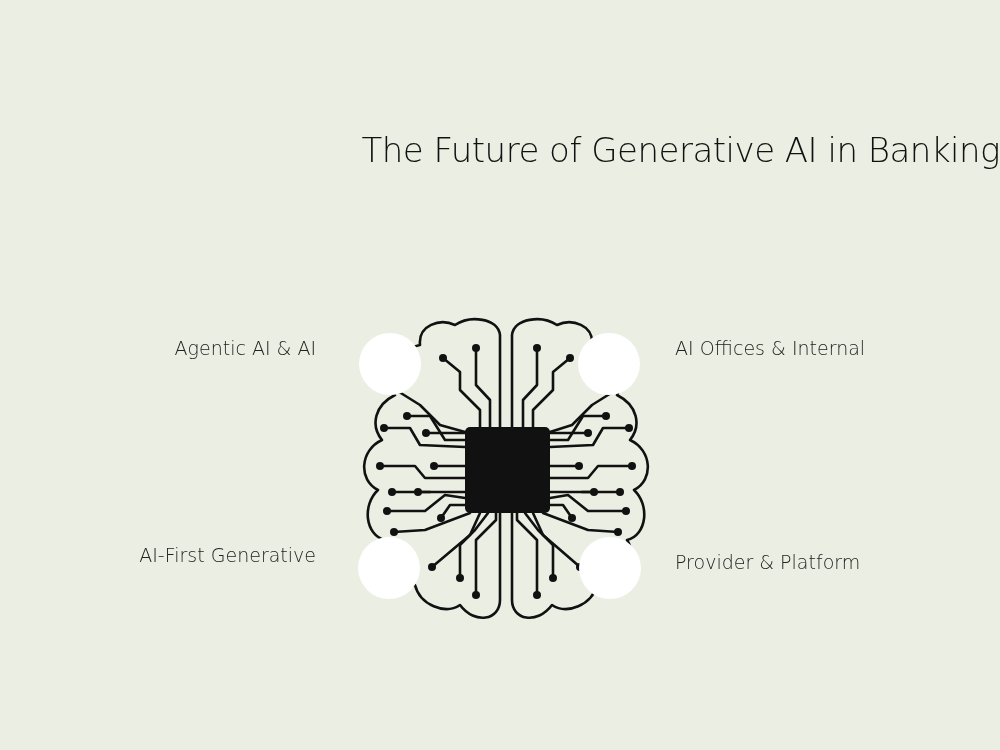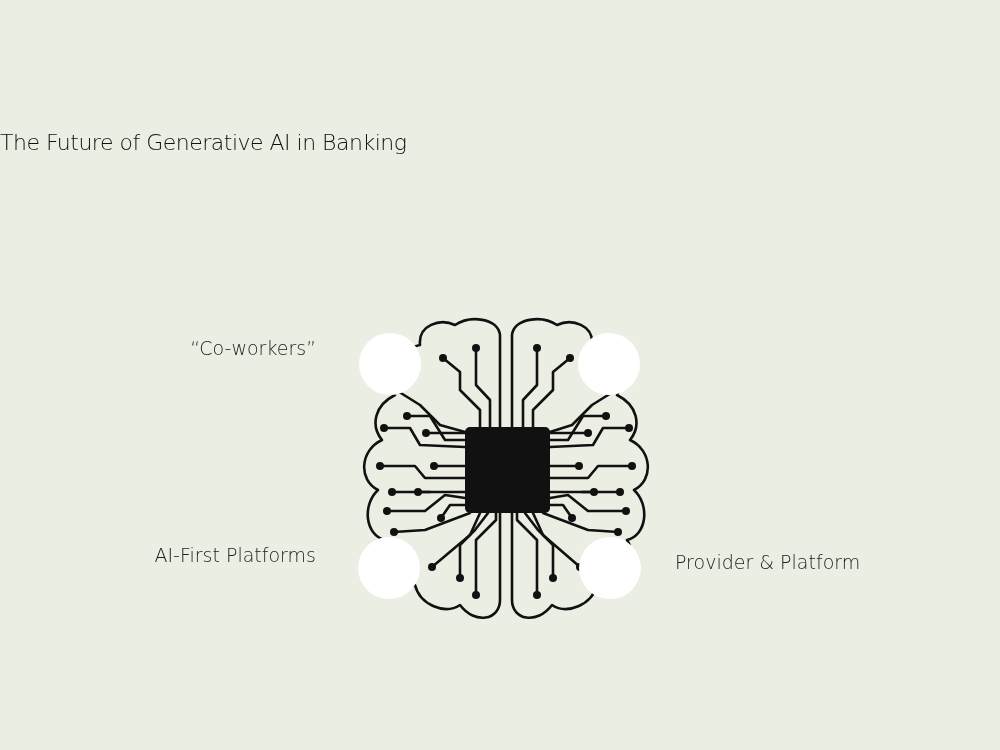--- a/index.html
+++ b/index.html
@@ -5,22 +5,22 @@
     html, body { margin: 0; padding: 0; }
     body {
       width: 1000px; height: 750px; overflow: hidden;
       background: #ebeee2;
       font-family: "DejaVu Sans", "Liberation Sans", sans-serif;
       color: #1a1a1a;
       position: relative;
     }
     .title {
       position: absolute; left: 0; right: 0; top: 130px;
-      text-align: left;
-      font-size: 22px; font-weight: 300; letter-spacing: -0.5px;
+      text-align: right;
+      font-size: 34px; font-weight: 300; letter-spacing: -0.5px;
       color: #111;
     }
     .label {
       position: absolute;
       font-size: 19px; line-height: 29px; font-weight: 300;
       color: #222;
     }
     .label.left { text-align: right; }
     .label.right { text-align: left; }
     #lbl-tl { right: 684px; top: 334px; }
@@ -28,26 +28,27 @@
     #lbl-tr { left: 675px; top: 334px; }
     #lbl-br { left: 675px; top: 548px; text-align: center; }
     .brain { position: absolute; left: 350px; top: 310px; width: 310px; height: 320px; }
   </style>
 </head>
 <body>
 
 <div class="title">The Future of Generative AI in Banking</div>
 
 <div class="label left" id="lbl-tl">
-  <div>“Co-workers”</div>
+  <div>Agentic AI &amp; AI</div>
 </div>
 <div class="label right" id="lbl-tr">
+  <div>AI Offices &amp; Internal</div>
 </div>
 <div class="label left" id="lbl-bl">
-  <div>AI-First Platforms</div>
+  <div>AI-First Generative</div>
 </div>
 <div class="label right" id="lbl-br">
   <div>Provider &amp; Platform</div>
 </div>
 
 <svg class="brain" viewBox="350 310 310 320" width="310" height="320" xmlns="http://www.w3.org/2000/svg">
   <g fill="none" stroke="#111" stroke-width="2.6" stroke-linecap="round" stroke-linejoin="round">
 
     <path d="M500 335 C 498 318, 470 315, 455 325 C 440 318, 418 325, 420 345
              C 395 350, 385 375, 395 395 C 375 405, 370 425, 382 440

